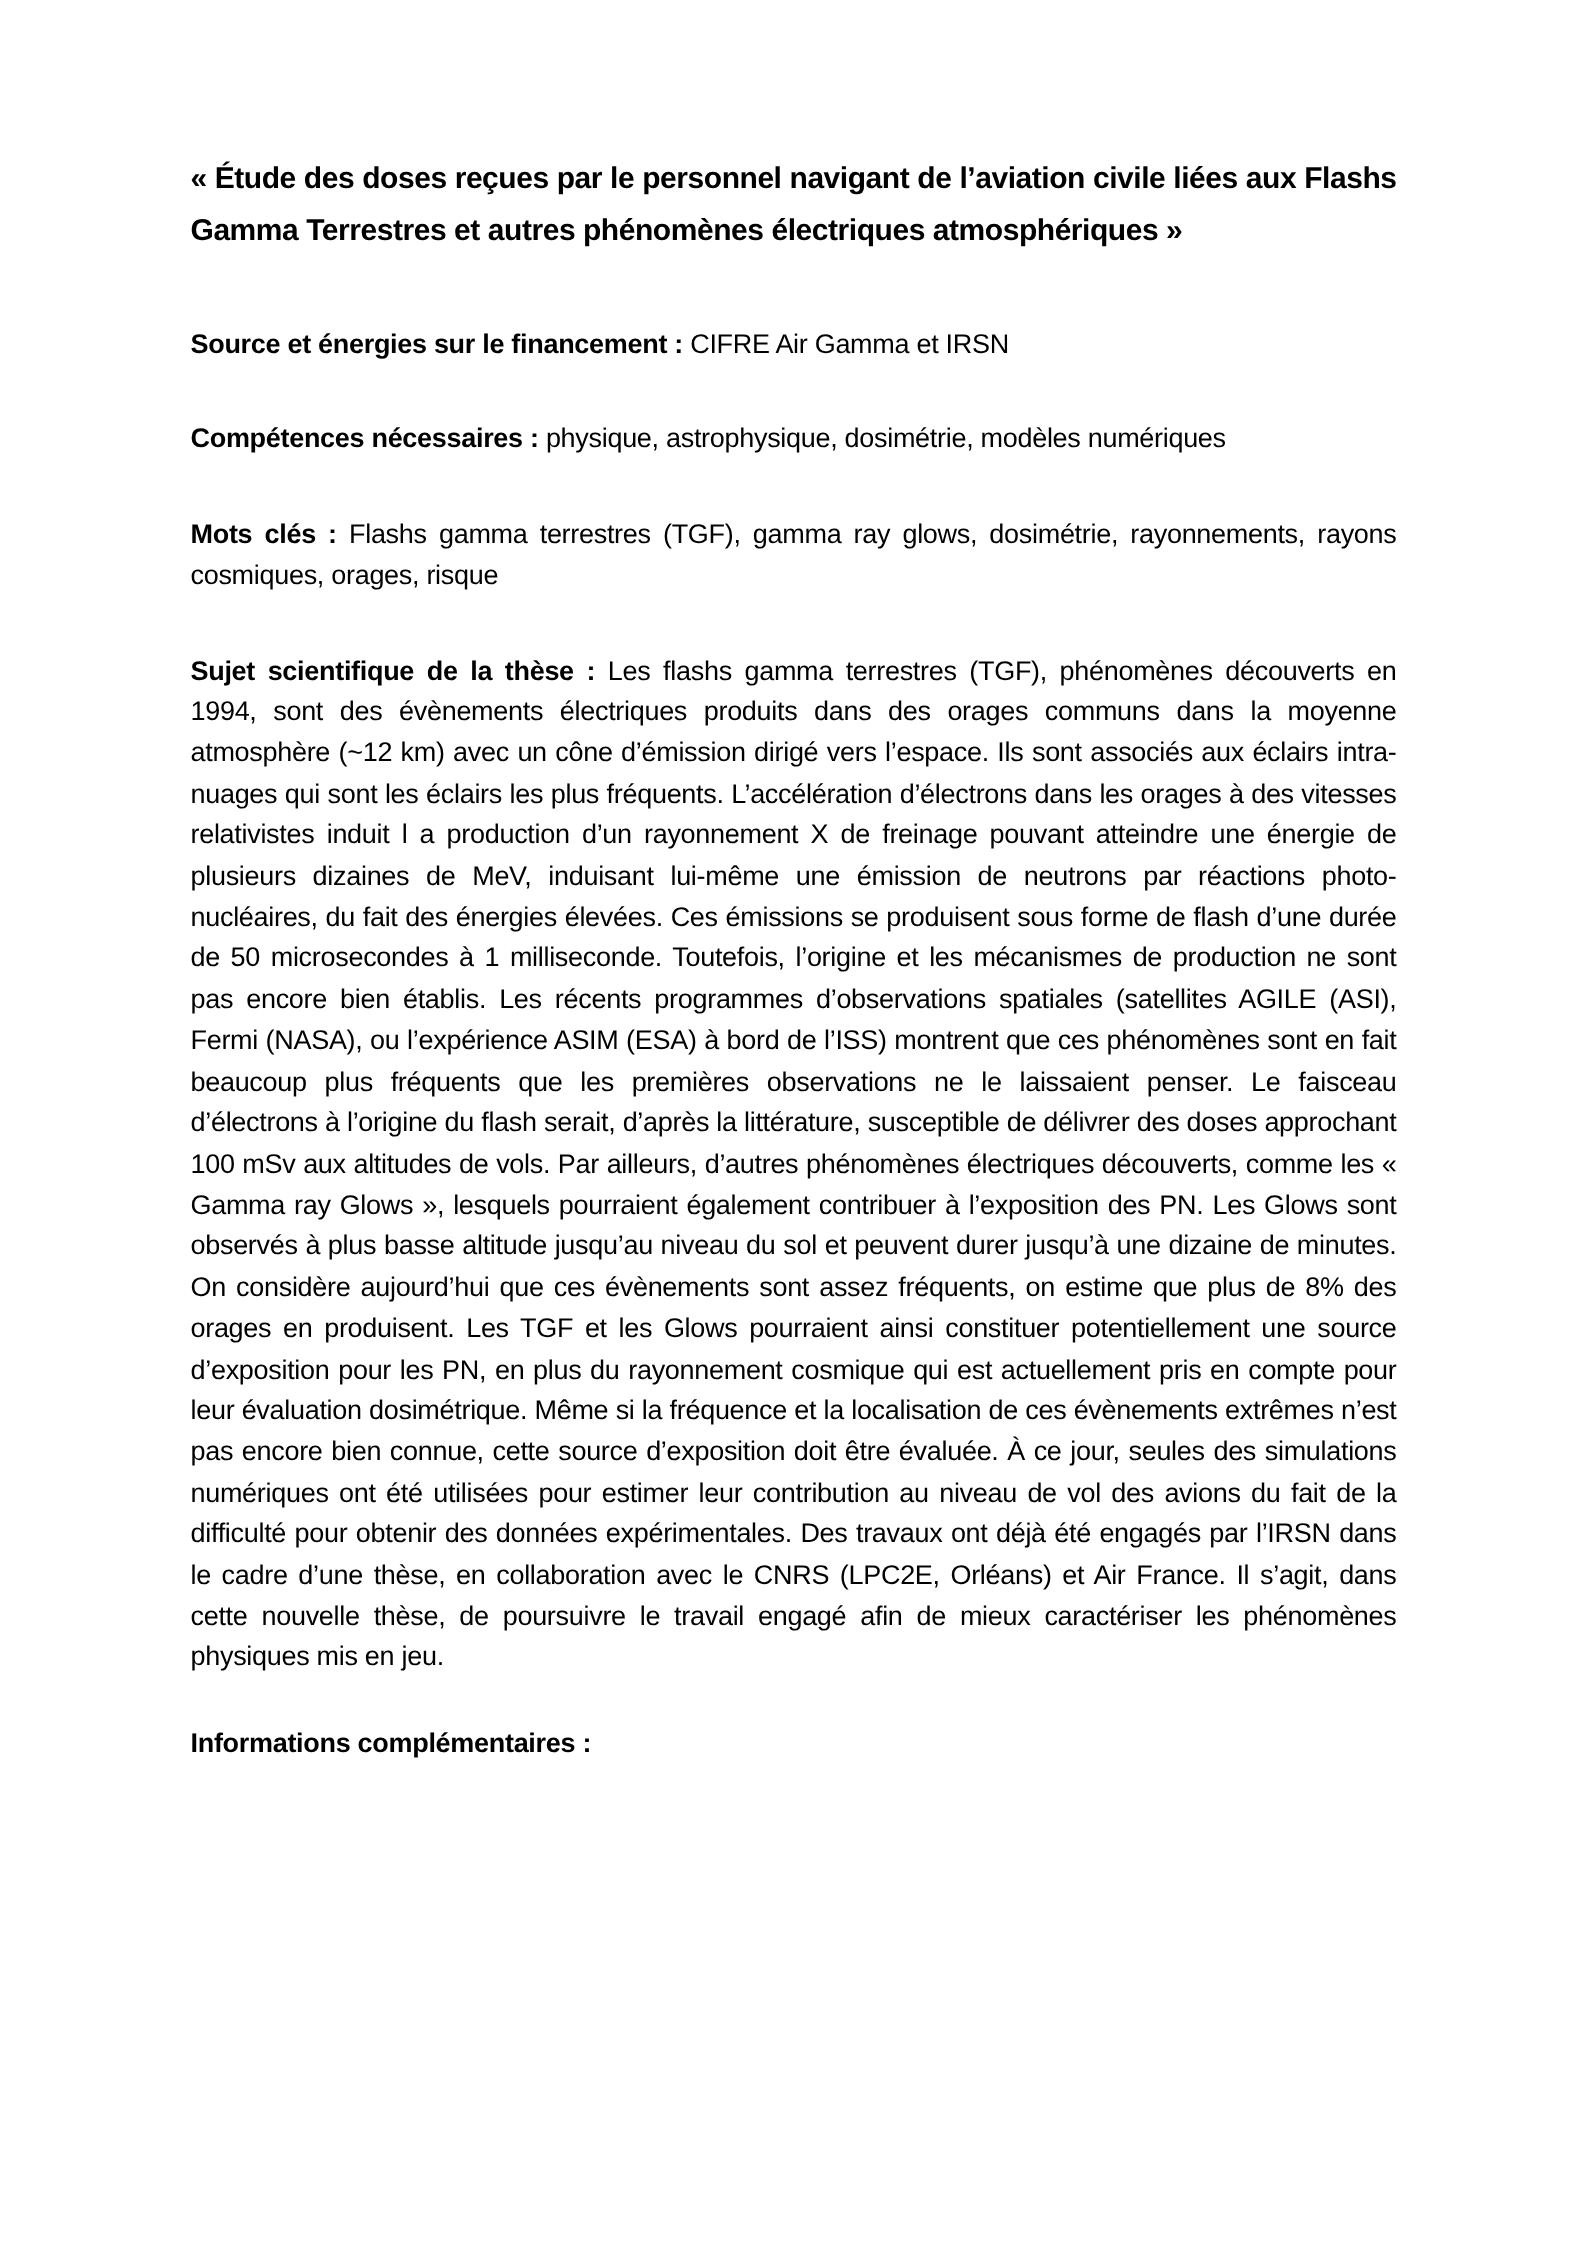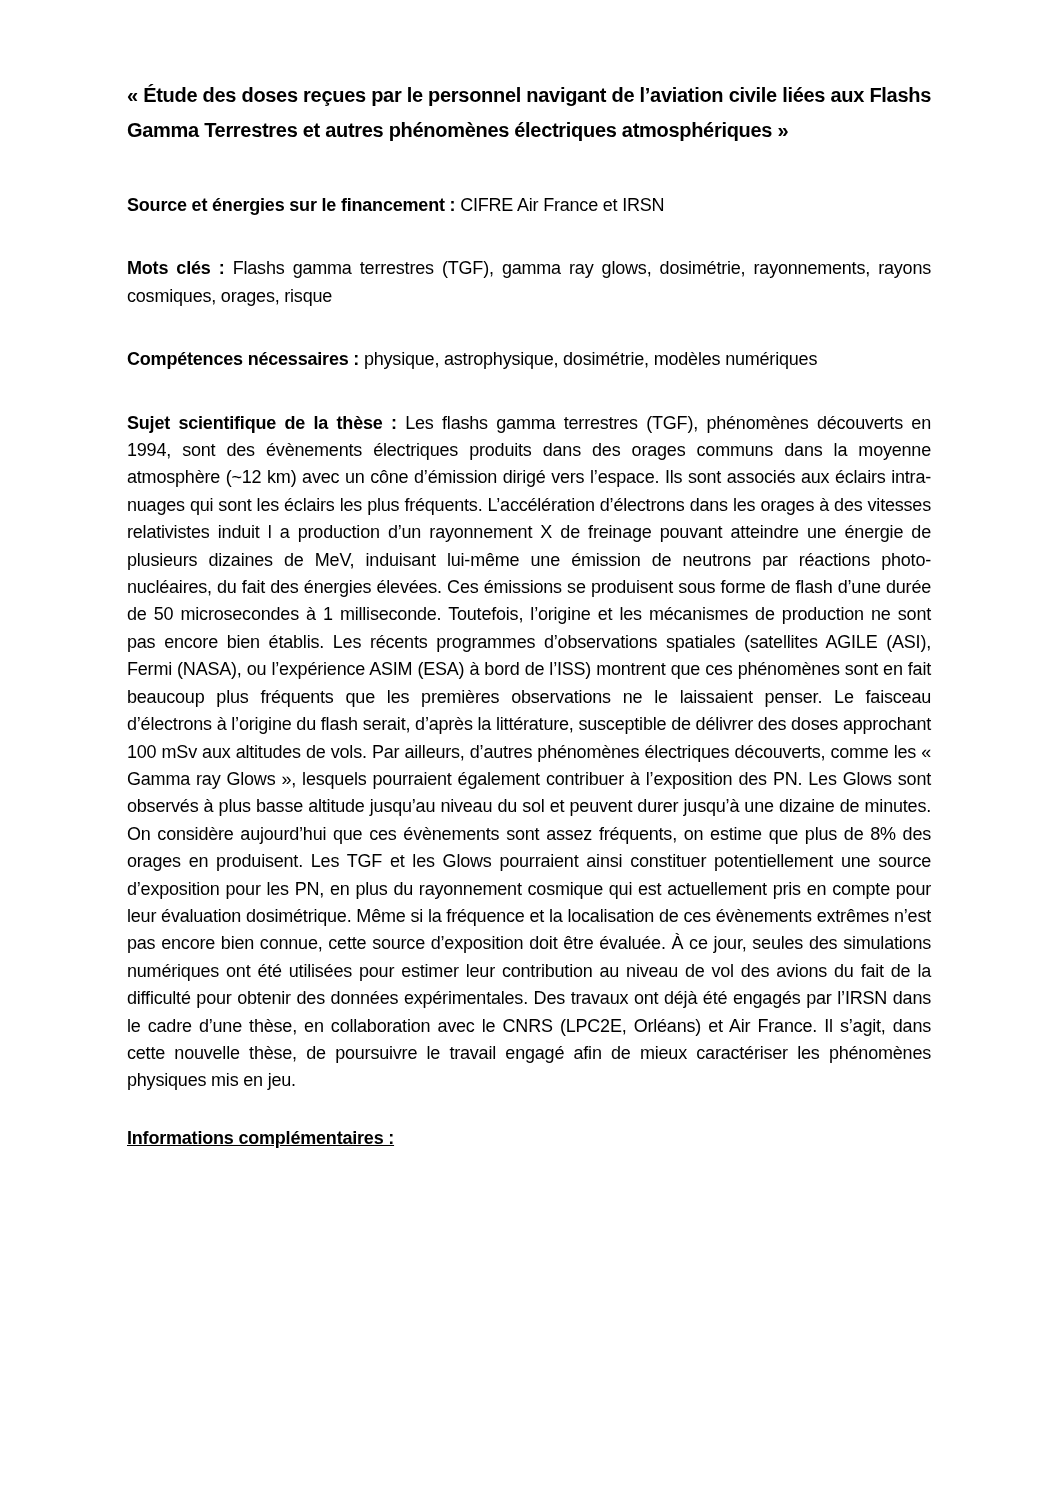--- a/index.html
+++ b/index.html
@@ -8,21 +8,21 @@
     background: #ffffff;
   }
   .page {
     position: relative;
     width: 1058px;
     height: 1496px;
     background: #ffffff;
     color: #000000;
     font-family: "Liberation Sans", "DejaVu Sans", sans-serif;
     box-sizing: border-box;
-    padding: 78px 127px 0 127px;
+    padding: 102px 127px 0 127px;
     overflow: hidden;
   }
   .doc-title {
     font-size: 20px;
     font-weight: bold;
     line-height: 35px;
     letter-spacing: -0.3px;
     text-align: justify;
     margin: 0 0 44px 0;
   }
@@ -37,33 +37,32 @@
     font-weight: bold;
   }
   .para.spaced {
     margin-bottom: 36px;
   }
   .subject-para {
     margin-bottom: 30px;
   }
   .info-para {
     margin-bottom: 0;
-    text-decoration: underline;
   }
 </style>
 </head>
 <body>
 
 <div class="page">
 
   <h1 class="doc-title">« Étude des doses reçues par le personnel navigant de l’aviation civile liées aux Flashs Gamma Terrestres et autres phénomènes électriques atmosphériques »</h1>
 
-  <p class="para spaced"><b>Source et énergies sur le financement :</b> <span>CIFRE Air France et IRSN</span></p>
+  <p class="para spaced"><b>Source et énergies sur le financement :</b> <span>CIFRE Air Gamma et IRSN</span></p>
+
+  <p class="para spaced"><b>Compétences nécessaires :</b> <span>physique, astrophysique, dosimétrie, modèles numériques</span></p>
 
   <p class="para spaced"><b>Mots clés :</b> <span>Flashs gamma terrestres (TGF), gamma ray glows, dosimétrie, rayonnements, rayons cosmiques, orages, risque</span></p>
-
-  <p class="para spaced"><b>Compétences nécessaires :</b> <span>physique, astrophysique, dosimétrie, modèles numériques</span></p>
 
   <p class="para subject-para"><b>Sujet scientifique de la thèse :</b> <span>Les flashs gamma terrestres (TGF), phénomènes découverts en 1994, sont des évènements électriques produits dans des orages communs dans la moyenne atmosphère (~12 km) avec un cône d’émission dirigé vers l’espace. Ils sont associés aux éclairs intra-nuages qui sont les éclairs les plus fréquents. L’accélération d’électrons dans les orages à des vitesses relativistes induit l a production d’un rayonnement X de freinage pouvant atteindre une énergie de plusieurs dizaines de MeV, induisant lui-même une émission de neutrons par réactions photo-nucléaires, du fait des énergies élevées. Ces émissions se produisent sous forme de flash d’une durée de 50 microsecondes à 1 milliseconde. Toutefois, l’origine et les mécanismes de production ne sont pas encore bien établis. Les récents programmes d’observations spatiales (satellites AGILE (ASI), Fermi (NASA), ou l’expérience ASIM (ESA) à bord de l’ISS) montrent que ces phénomènes sont en fait beaucoup plus fréquents que les premières observations ne le laissaient penser. Le faisceau d’électrons à l’origine du flash serait, d’après la littérature, susceptible de délivrer des doses approchant 100 mSv aux altitudes de vols. Par ailleurs, d’autres phénomènes électriques découverts, comme les « Gamma ray Glows », lesquels pourraient également contribuer à l’exposition des PN. Les Glows sont observés à plus basse altitude jusqu’au niveau du sol et peuvent durer jusqu’à une dizaine de minutes. On considère aujourd’hui que ces évènements sont assez fréquents, on estime que plus de 8% des orages en produisent. Les TGF et les Glows pourraient ainsi constituer potentiellement une source d’exposition pour les PN, en plus du rayonnement cosmique qui est actuellement pris en compte pour leur évaluation dosimétrique. Même si la fréquence et la localisation de ces évènements extrêmes n’est pas encore bien connue, cette source d’exposition doit être évaluée. À ce jour, seules des simulations numériques ont été utilisées pour estimer leur contribution au niveau de vol des avions du fait de la difficulté pour obtenir des données expérimentales. Des travaux ont déjà été engagés par l’IRSN dans le cadre d’une thèse, en collaboration avec le CNRS (LPC2E, Orléans) et Air France. Il s’agit, dans cette nouvelle thèse, de poursuivre le travail engagé afin de mieux caractériser les phénomènes physiques mis en jeu.</span></p>
 
   <p class="para info-para"><b>Informations complémentaires :</b></p>
 
 </div>
 
 </body></html>

